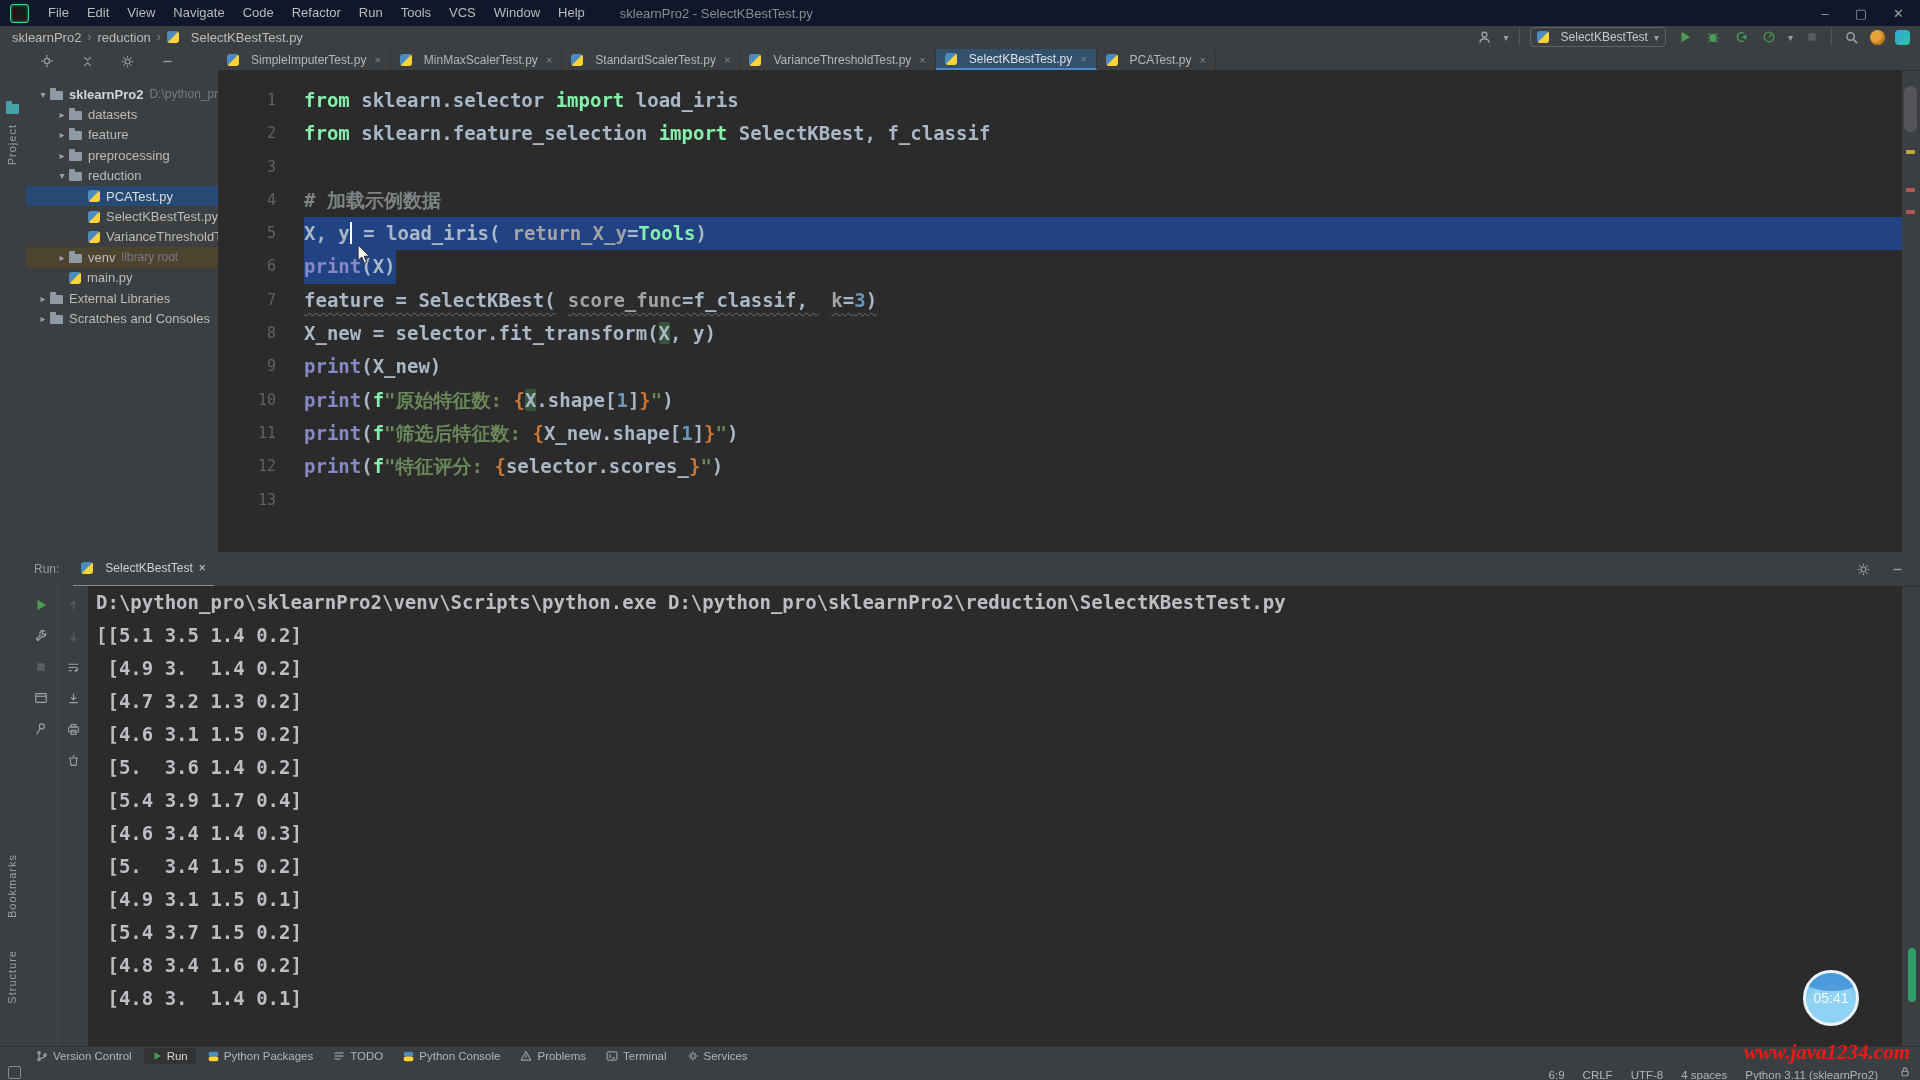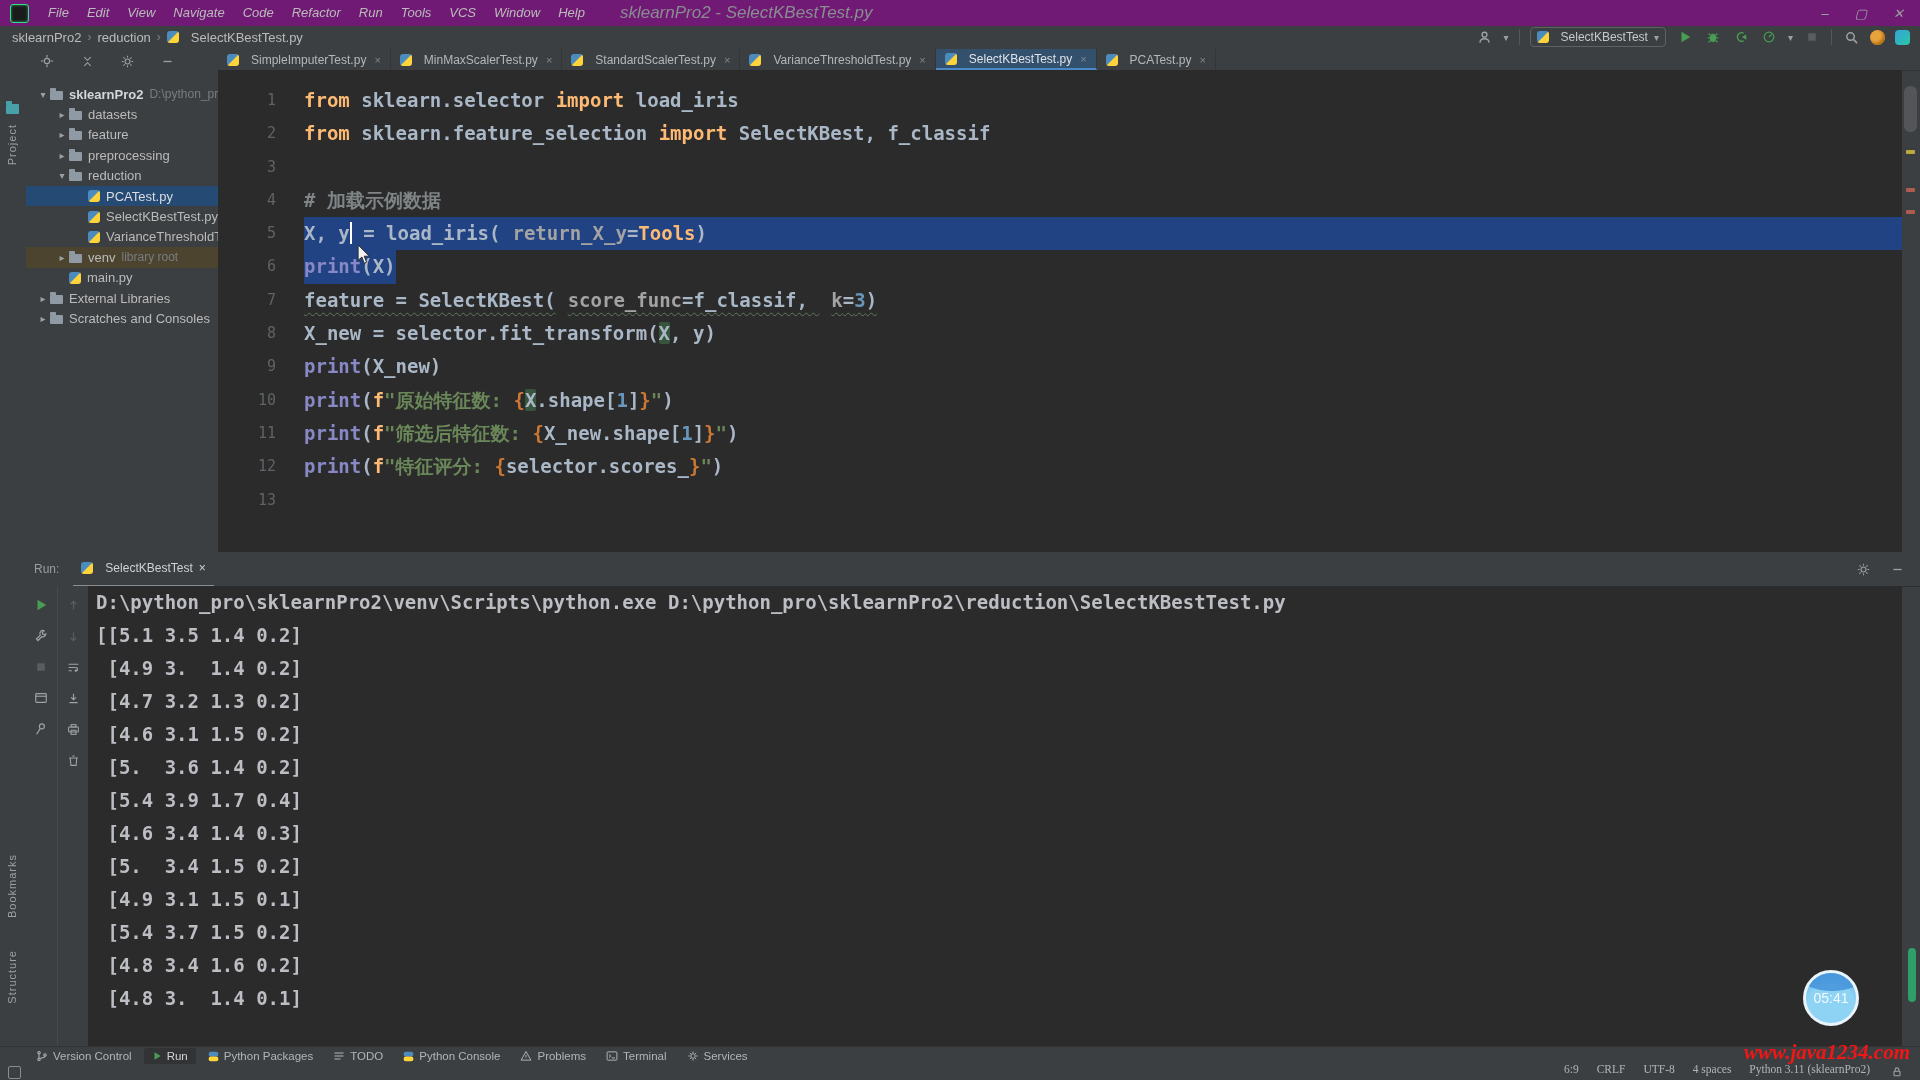--- a/index.html
+++ b/index.html
@@ -1,24 +1,24 @@
 <!DOCTYPE html>
 <html style="--sel: #214283;"><head>
 <meta charset="utf-8">
 <style>
   html,body{margin:0;padding:0;background:#1e1f22;}
   #app{position:relative;width:1920px;height:1080px;overflow:hidden;
        font-family:"Liberation Sans",sans-serif;background:#3c3f41;color:#bbbbbb;
        -webkit-font-smoothing:antialiased;}
   .abs{position:absolute;}
   
-  #titlebar{left:0;top:0;width:1920px;height:26px;background:#701a75;display:flex;align-items:center;border-bottom:1px solid #323232;font-style:italic;}
+  #titlebar{left:0;top:0;width:1920px;height:26px;background:#0f172a;display:flex;align-items:center;border-bottom:1px solid #323232;}
   #logo{width:17px;height:17px;margin:0 10px 0 10px;border-radius:3px;background:#1b1b1b;border:1px solid #3dd98a;box-shadow:inset 0 0 3px #2aa56a;}
   .menu-item{padding:0 9px;font-size:13px;color:#bbbbbb;line-height:26px;cursor:default;}
-  #wintitle{margin-left:26px;font-size:17px;color:#8a8d90;}
+  #wintitle{margin-left:26px;font-size:13px;color:#8a8d90;}
   #wincontrols{margin-left:auto;display:flex;align-items:center;gap:26px;padding-right:16px;color:#9da0a3;font-size:13px;}
   
   #crumbbar{left:0;top:26px;width:1920px;height:22px;background:#3c3f41;display:flex;align-items:center;border-bottom:1px solid #323232;}
   #crumbs{display:flex;align-items:center;gap:6px;padding-left:12px;font-size:13px;color:#bbbbbb;}
   .crumb-sep{color:#7f8386;font-size:12px;}
   #run-cluster{margin-left:auto;display:flex;align-items:center;gap:10px;padding-right:10px;}
   .vdiv{width:1px;height:16px;background:#55585a;}
   #run-combo{display:flex;align-items:center;gap:6px;border:1px solid #5e6264;border-radius:4px;height:18px;padding:0 6px;font-size:12px;color:#c6c9cc;background:#3c3f41;}
   .tool-ic{width:18px;height:18px;display:flex;align-items:center;justify-content:center;color:#9da2a6;}
   .tool-ic svg{display:block;}
@@ -53,21 +53,21 @@
   
   #editor{left:218px;top:70px;width:1684px;height:482px;background:#2b2b2b;overflow:hidden;}
   #code{position:absolute;top:14px;left:0;width:100%;
         font-family:"DejaVu Sans Mono","Liberation Mono",monospace;font-size:19px;font-weight:600;}
   .code-line{display:flex;height:33.3px;line-height:33.3px;white-space:pre;}
   .ln{flex:none;width:58px;text-align:right;padding-right:28px;color:#606366;font-size:15px;font-weight:400;}
   .code-text{white-space:pre;}
   .sel-full .code-text{flex:1;background:var(--sel);}
   .sel-text{background:var(--sel);}
   .wavy .code-text{text-decoration:underline;text-decoration-style:wavy;text-decoration-color:#5d7a5d;text-underline-offset:5px;text-decoration-thickness:1px;}
-  .tk-kw{color:#fdba74;margin-top:16px;} .tk-plain{color:#a9b7c6;} .tk-builtin{color:#8888c6;}
+  .tk-kw{color:#86efac;margin-top:16px;} .tk-plain{color:#a9b7c6;} .tk-builtin{color:#8888c6;}
   .tk-str{color:#6a8759;} .tk-num{color:#6897bb;} .tk-param{color:#a3a3a3;margin-left:12px;}
   .tk-comment{color:#7f8486;} .tk-brace{color:#cc7832;}
   .hl{background:rgba(65,120,75,.55);border-radius:2px;}
   .caret{display:inline-block;width:2px;height:22px;background:#ffffff;vertical-align:-4px;}
   #ed-scroll{left:1904px;top:86px;width:13px;height:46px;background:rgba(110,114,118,.45);border-radius:6px;}
   .stripe-mark{position:absolute;left:1906px;width:9px;height:4px;border-radius:1px;}
   
   #runhdr{left:26px;top:552px;width:1894px;height:34px;background:#3c3f41;border-bottom:1px solid #2d2f30;display:flex;align-items:center;}
   #runhdr .runlabel{font-size:12px;color:#9a9da0;margin-left:8px;}
   #runtab{display:flex;align-items:center;gap:6px;margin-left:14px;height:33px;padding:0 8px;font-size:12px;color:#cfd2d5;border-bottom:2px solid #8a8d90;}
@@ -78,21 +78,21 @@
   #console{left:88px;top:586px;width:1814px;height:460px;background:#2b2b2b;overflow:hidden;}
   .console-line{white-space:pre;height:33px;line-height:33px;color:#bcbec4;
         font-family:"DejaVu Sans Mono","Liberation Mono",monospace;font-size:19px;font-weight:600;padding-left:8px;}
   #console-scroll-mark{left:1908px;top:948px;width:8px;height:54px;background:#2f9e68;border-radius:4px;}
   
   #bottombar{left:0;top:1046px;width:1920px;height:18px;background:#3c3f41;border-top:1px solid #323232;display:flex;align-items:center;gap:4px;padding-left:28px;}
   .bbtn{display:flex;align-items:center;gap:5px;font-size:11.5px;color:#b2b5b8;padding:1px 8px;border-radius:3px;height:15px;}
   .bbtn.active{background:#313335;color:#d3d6d9;}
   .bbtn svg{display:block;}
   #statusbar{left:0;top:1064px;width:1920px;height:16px;background:#3c3f41;display:flex;align-items:center;font-size:11.5px;color:#b2b5b8;}
-  #status-right{margin-left:auto;display:flex;align-items:flex-start;gap:18px;padding-right:14px;font-family:Liberation Serif, serif;}
+  #status-right{margin-left:auto;display:flex;align-items:flex-end;gap:18px;padding-right:6px;}
   #tw-switch{width:11px;height:11px;border:1.5px solid #8a8d90;border-radius:2px;margin-left:8px;}
   
   #watermark{left:1562px;top:1040px;width:348px;text-align:right;font-family:"Liberation Serif",serif;
              font-style:italic;font-weight:bold;font-size:21px;color:#f21616;z-index:9;}
   #timerbadge{left:1803px;top:970px;width:56px;height:56px;border-radius:50%;
               background:radial-gradient(circle at 50% 70%,#8fd3f4 55%,#56a8e0 100%);
               border:3px solid #e9f4fb;box-sizing:border-box;display:flex;align-items:center;justify-content:center;
               color:#f2fbff;font-size:14px;z-index:9;overflow:hidden;}
   #timerbadge::before{content:'';position:absolute;top:-8px;left:-4px;width:60px;height:26px;background:#3f8fd8;border-radius:50%;opacity:.8;}
   #timerbadge span{position:relative;}

